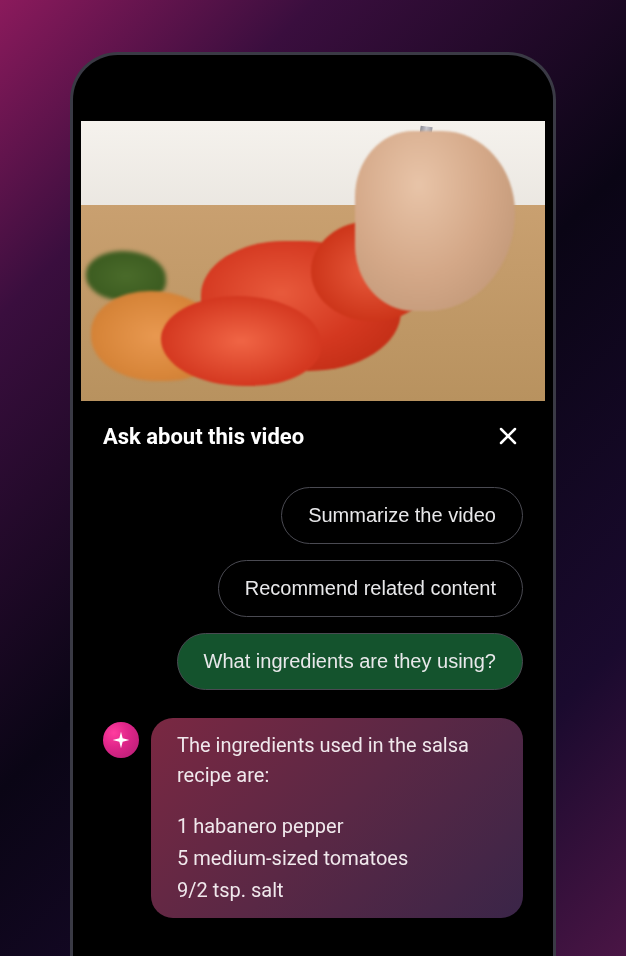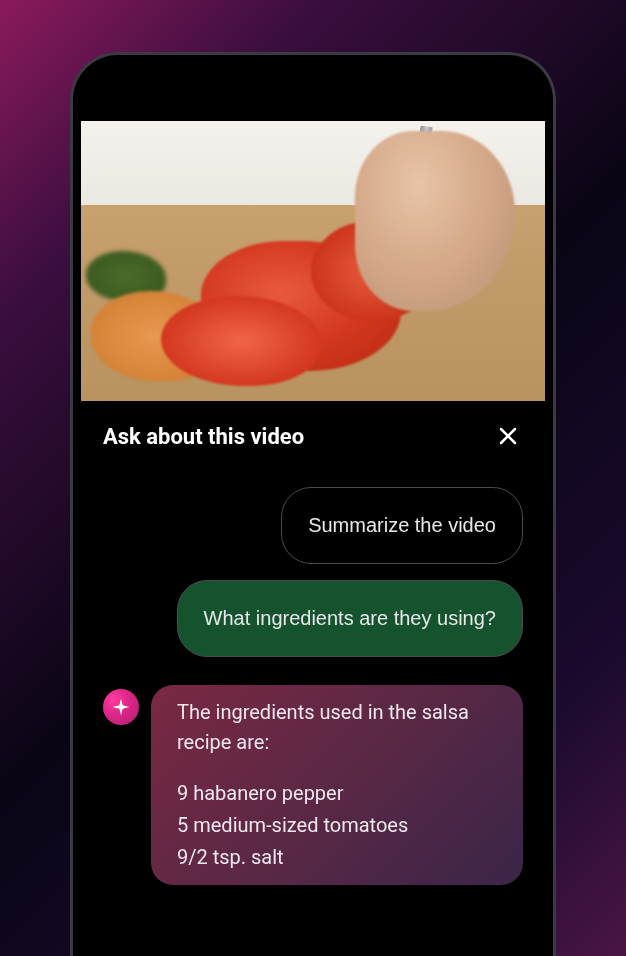--- a/index.html
+++ b/index.html
@@ -179,21 +179,21 @@
     
     .suggestions {
       display: flex;
       flex-direction: column;
       align-items: flex-end;
       gap: 16px;
       margin-bottom: 28px;
     }
     
     .suggestion-chip {
-      padding: 26px 26px;
+      padding: 16px 26px;
       border: 1.5px solid #4a4a52;
       border-radius: 30px;
       font-size: 20px;
       color: #e8e8ea;
       background: transparent;
       cursor: pointer;
       white-space: nowrap;
     }
     
     .suggestion-chip.active {
@@ -271,33 +271,34 @@
         <div class="close-btn">
           <svg viewBox="0 0 24 24" fill="none" stroke="#fff" stroke-width="2.5" stroke-linecap="round">
             <line x1="5" y1="5" x2="19" y2="19"></line>
             <line x1="19" y1="5" x2="5" y2="19"></line>
           </svg>
         </div>
       </div>
 
       <div class="suggestions">
         <button class="suggestion-chip">Summarize the video</button>
+        <button class="suggestion-chip">Recommend related content</button>
         <button class="suggestion-chip active">What ingredients are they using?</button>
       </div>
 
       <div class="response-row">
         <div class="ai-avatar">
           <svg viewBox="0 0 24 24" fill="#fff">
             <path d="M12 2 L14 10 L22 12 L14 14 L12 22 L10 14 L2 12 L10 10 Z"></path>
           </svg>
         </div>
         <div class="response-card">
           <div class="response-intro">The ingredients used in the salsa recipe are:</div>
           <ul class="ingredient-list">
-            <li>9 habanero pepper</li>
+            <li>1 habanero pepper</li>
             <li>5 medium-sized tomatoes</li>
             <li>9/2 tsp. salt</li>
           </ul>
         </div>
       </div>
 
     </div>
 
   </div>
 </div>

